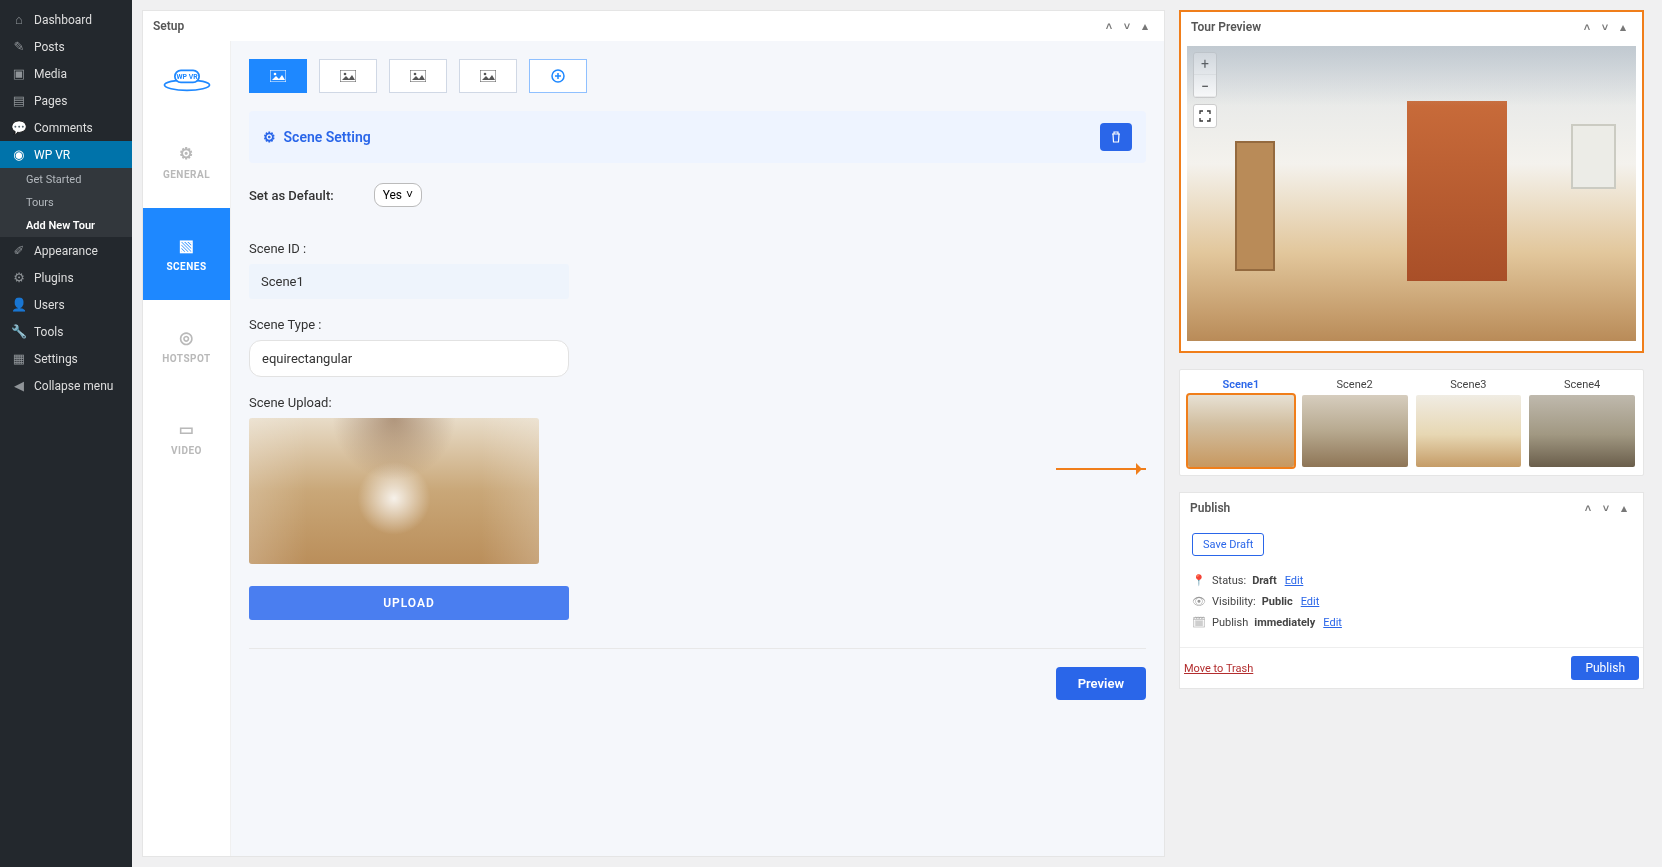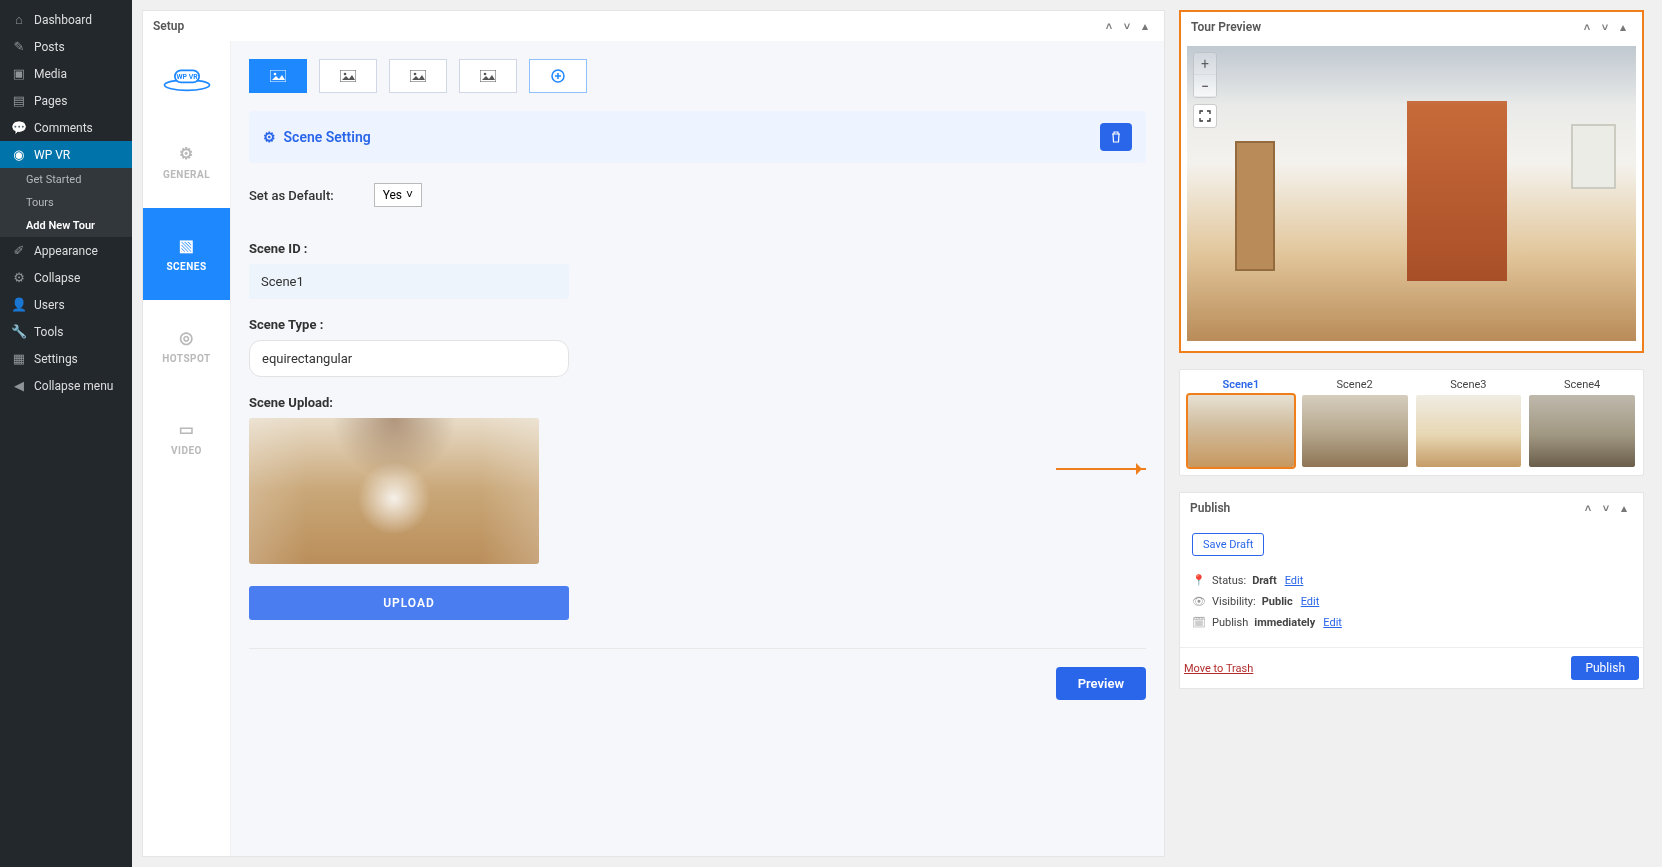--- a/index.html
+++ b/index.html
@@ -26,24 +26,24 @@
 .left-tab.active{background:#1e88ff;color:#fff}
 .scene-content{flex:1;background:#f5f7fb;padding:18px}
 .scene-tabs{display:flex;gap:12px;margin-bottom:18px}
 .scene-tab{width:58px;height:34px;border:1px solid #d0d8e5;background:#fff;display:flex;align-items:center;justify-content:center;cursor:pointer;color:#555}
 .scene-tab.active{background:#1e88ff;border-color:#1e88ff;color:#fff}
 .scene-tab.plus{color:#1e88ff;border-color:#8fc0ff}
 .scene-setting-bar{background:#eef4ff;border-radius:4px;padding:12px 14px;display:flex;align-items:center;margin-bottom:20px}
 .scene-setting-bar .title{color:#2a66e9;font-weight:600;font-size:14px;display:flex;align-items:center;gap:8px}
 .trash-btn{margin-left:auto;width:32px;height:28px;background:#2a66e9;border-radius:4px;display:flex;align-items:center;justify-content:center;color:#fff;cursor:pointer}
 .form-row{margin:0 0 18px 0}
-.form-row .label{font-size:13px;color:#333;margin-bottom:8px;font-weight:700}
+.form-row .label{font-size:13px;color:#333;margin-bottom:8px;font-weight:400}
 .inline-row{display:flex;align-items:center;gap:40px;margin-bottom:34px}
 .inline-row .label{margin:0;font-size:13px;font-weight:500;color:#333}
-.select-box{border:1px solid #bbb;border-radius:0;padding:4px 8px;font-size:12px;display:flex;align-items:center;gap:4px;background:#fff}
+.select-box{border:1px solid #bbb;border-radius:9px;padding:4px 8px;font-size:12px;display:flex;align-items:center;gap:4px;background:#fff}
 .input-box{background:#eef4fc;border:none;border-radius:3px;padding:10px 12px;font-size:13px;width:320px;color:#333}
 .input-plain{background:#fff;border:1px solid #e2e2e2;border-radius:12px;padding:10px 12px;font-size:13px;width:320px;color:#333}
 .scene-upload-img{width:290px;height:146px;border-radius:3px;background:linear-gradient(180deg,#e8dcc8 0%,#c9a778 50%,#ba8e5a 100%);position:relative;overflow:hidden}
 .scene-upload-img::before{content:"";position:absolute;inset:0;background:
  radial-gradient(circle at 50% 0%,rgba(120,80,50,.5) 0%,transparent 30%),
  radial-gradient(circle at 50% 55%,rgba(255,255,255,.85) 0%,transparent 22%),
  linear-gradient(90deg,rgba(255,255,255,.2) 0%,transparent 20%,transparent 80%,rgba(255,255,255,.2) 100%)}
 .upload-btn{width:320px;background:#4a7ef0;color:#fff;text-align:center;padding:10px;border-radius:3px;font-size:12px;font-weight:600;letter-spacing:1px;margin-top:22px;cursor:pointer}
 .divider{height:1px;background:#e8e8e8;margin:28px 0 18px}
 .preview-btn{float:right;background:#2a66e9;color:#fff;padding:9px 22px;border-radius:4px;font-size:13px;font-weight:600;cursor:pointer}
@@ -112,21 +112,21 @@
     </div>
   <div class="sub">Get Started</div>
   <div class="sub">Tours</div>
   <div class="sub strong">Add New Tour</div>
   <div class="item">
       <span class="icon">✐</span>
       <span>Appearance</span>
     </div>
   <div class="item">
       <span class="icon">⚙</span>
-      <span>Collapse</span>
+      <span>Plugins</span>
     </div>
   <div class="item">
       <span class="icon">👤</span>
       <span>Users</span>
     </div>
   <div class="item">
       <span class="icon">🔧</span>
       <span>Tools</span>
     </div>
   <div class="item">

